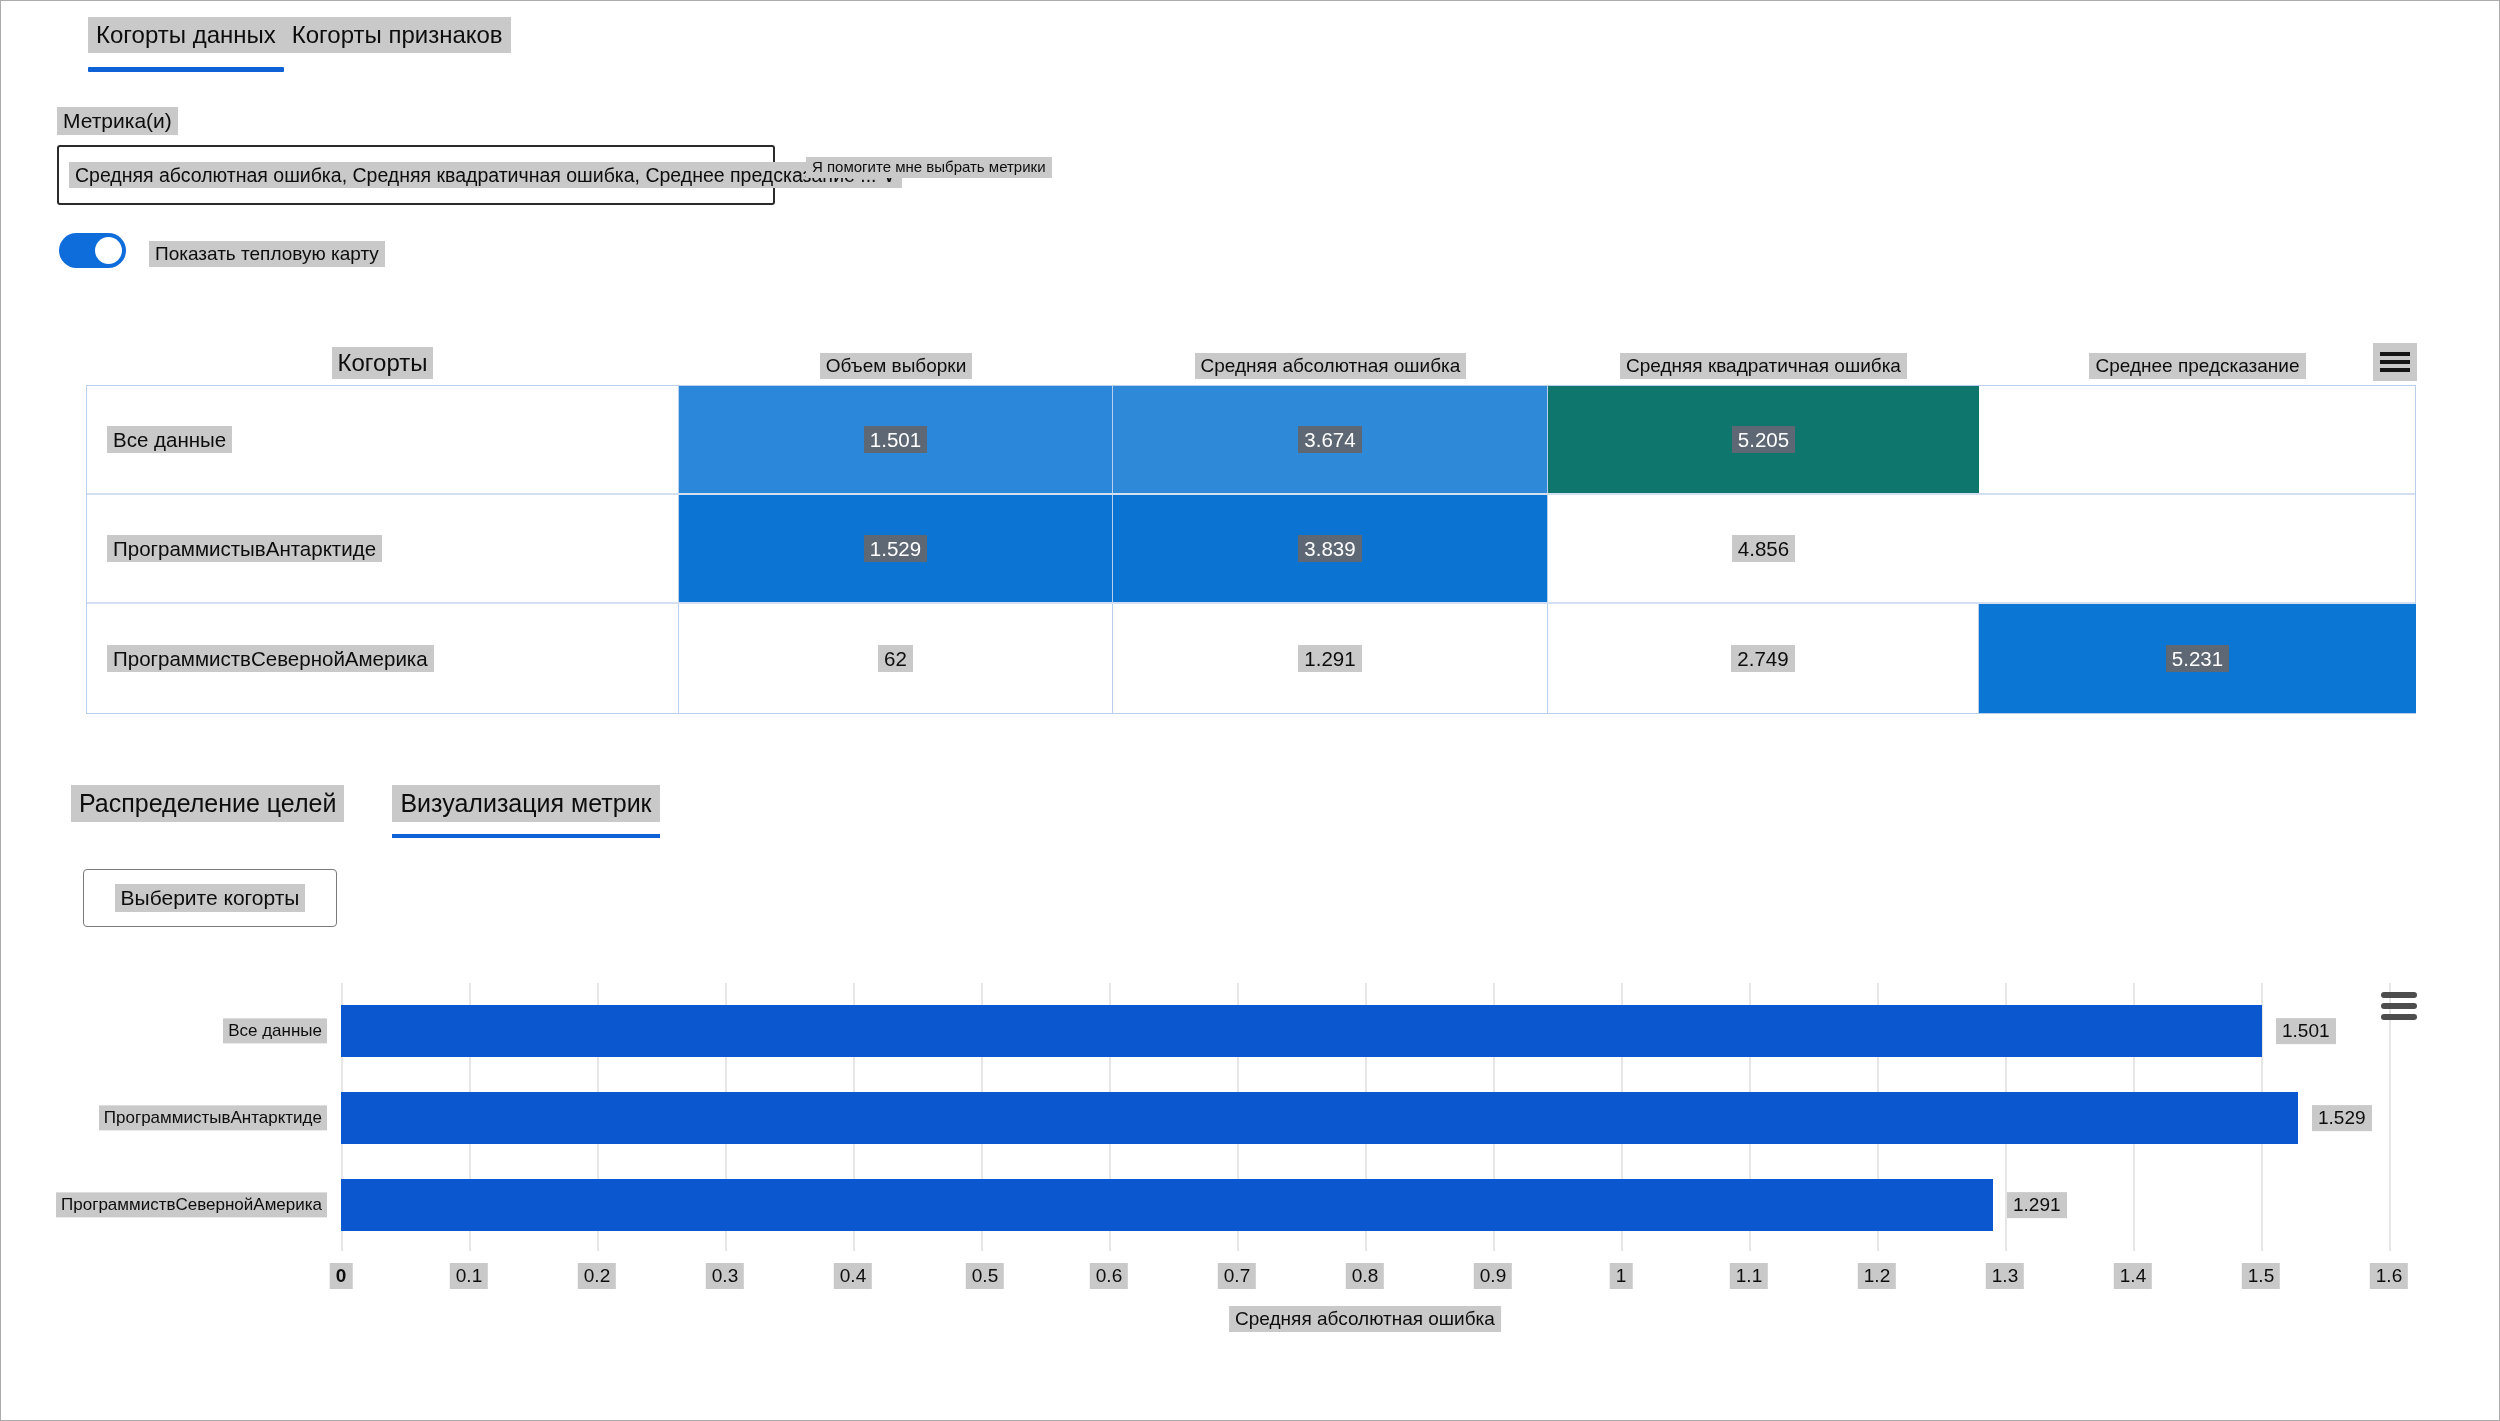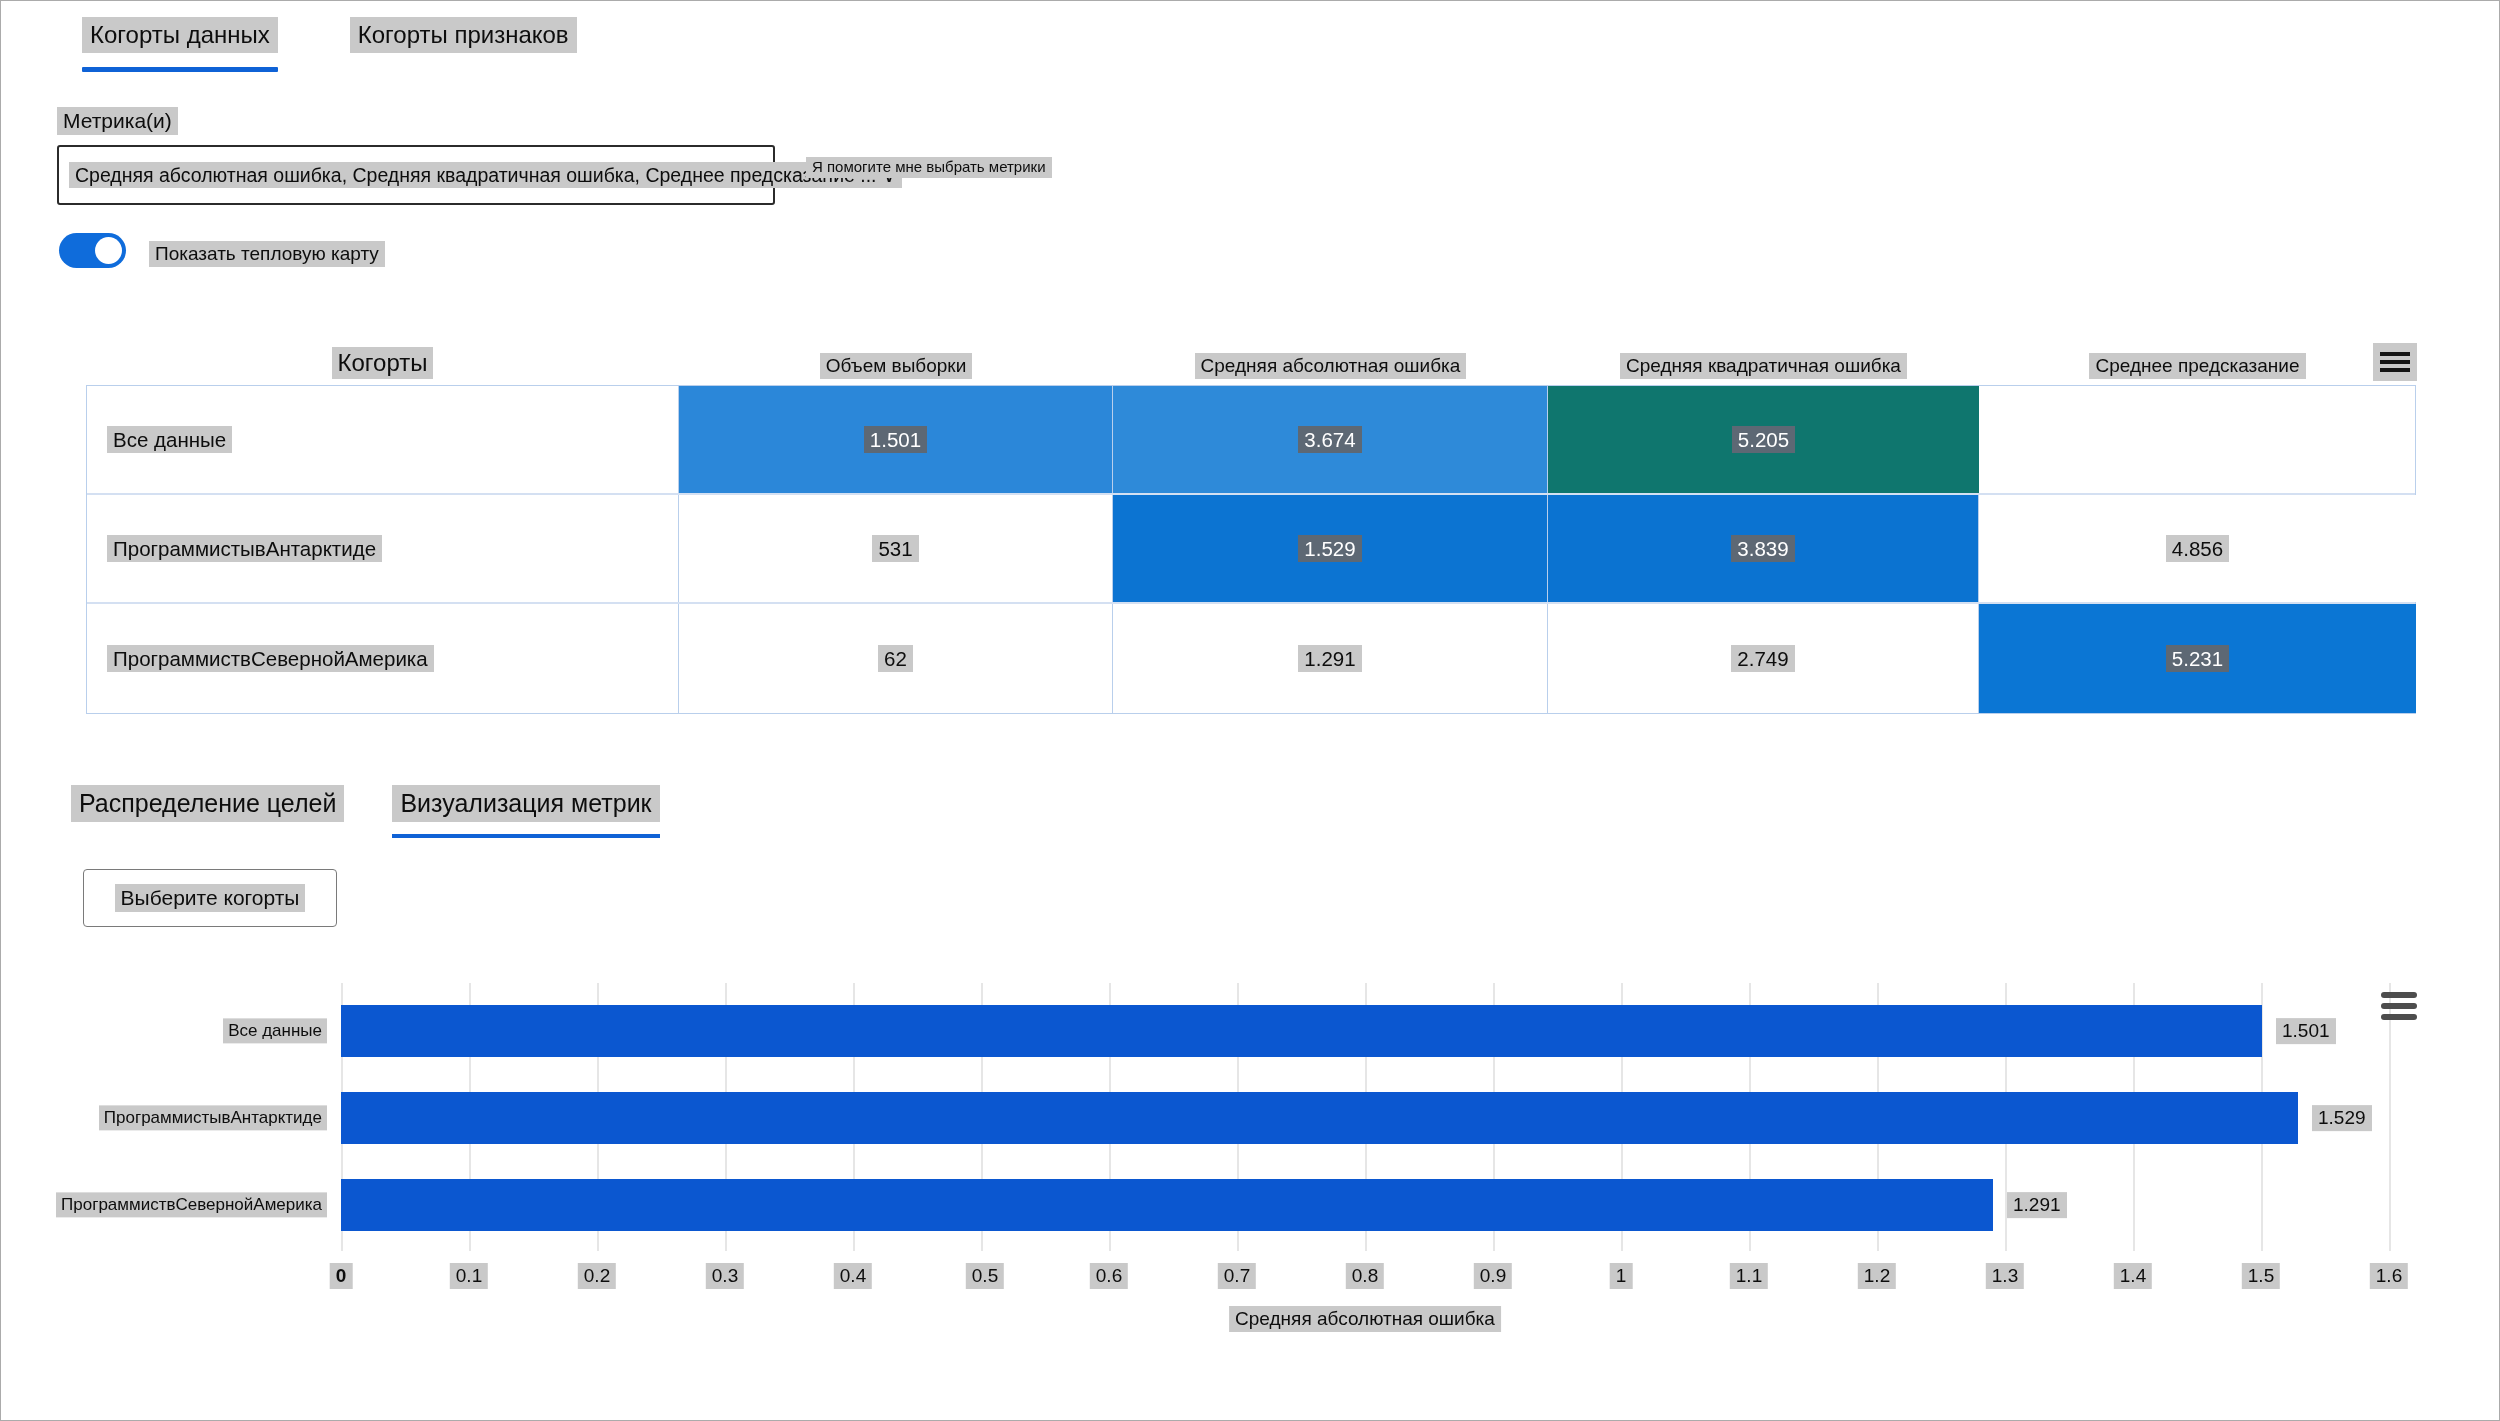--- a/index.html
+++ b/index.html
@@ -2,21 +2,21 @@
 <html style="--accent: #0f62d6; --bar: #0b57d0; --grid: #e6e6e6; --chip-light: #c9c9c9; --chip-dark: #5d6874; --toggle-on: #0f6cdb; --tbl-border: #b9cfec;"><head>
 <meta charset="utf-8">
 <style>
   html,body{margin:0;padding:0;background:#e9e9e9;}
   *{box-sizing:border-box;font-family:"Liberation Sans",sans-serif;}
   .page{position:relative;width:2500px;height:1421px;background:#fff;border:1px solid #ababab;overflow:hidden;}
   .chip{background:var(--chip-light,#c9c9c9);color:#0d0d0d;padding:1px 6px;display:inline-block;line-height:1.25;}
   .chip-dark{background:var(--chip-dark,#5d6874);color:#fff;padding:1px 6px;display:inline-block;line-height:1.25;}
 
   
-  .top-tabs{position:absolute;left:81px;top:16px;display:flex;gap:72px;}
+  .top-tabs{position:absolute;left:87px;top:16px;display:flex;}
   .tab{font-size:24px;color:#111;cursor:pointer;}
   .tab .chip{padding:3px 8px;}
   .tab-underline{height:5px;background:var(--accent,#0f62d6);margin-top:14px;border-radius:1px;}
 
   
   .metric-label{position:absolute;left:56px;top:106px;font-size:21px;}
   .metric-dropdown{position:absolute;left:56px;top:144px;width:718px;height:60px;border:2px solid #2b2b2b;border-radius:3px;background:#fff;display:flex;align-items:center;padding:0 10px;cursor:pointer;}
   .metric-dropdown .chip{font-size:19.5px;white-space:nowrap;}
   .metric-help{position:absolute;left:805px;top:156px;font-size:15px;cursor:pointer;}
 
@@ -117,23 +117,20 @@
       <div class="tcell" style="background: rgb(46, 138, 217);">
           <span class="chip-dark">3.674</span>
         </div>
       <div class="tcell" style="background: #0f766e;">
           <span class="chip-dark">5.205</span>
         </div>
     </div>
     <div class="trow">
       <div class="tcell name">
           <span class="chip">ПрограммистывАнтарктиде</span>
-        </div>
-      <div class="tcell">
-          <span class="chip">531</span>
         </div>
       <div class="tcell" style="background: rgb(12, 116, 210);">
           <span class="chip-dark">1.529</span>
         </div>
       <div class="tcell" style="background: rgb(11, 115, 209);">
           <span class="chip-dark">3.839</span>
         </div>
       <div class="tcell">
           <span class="chip">4.856</span>
         </div>

